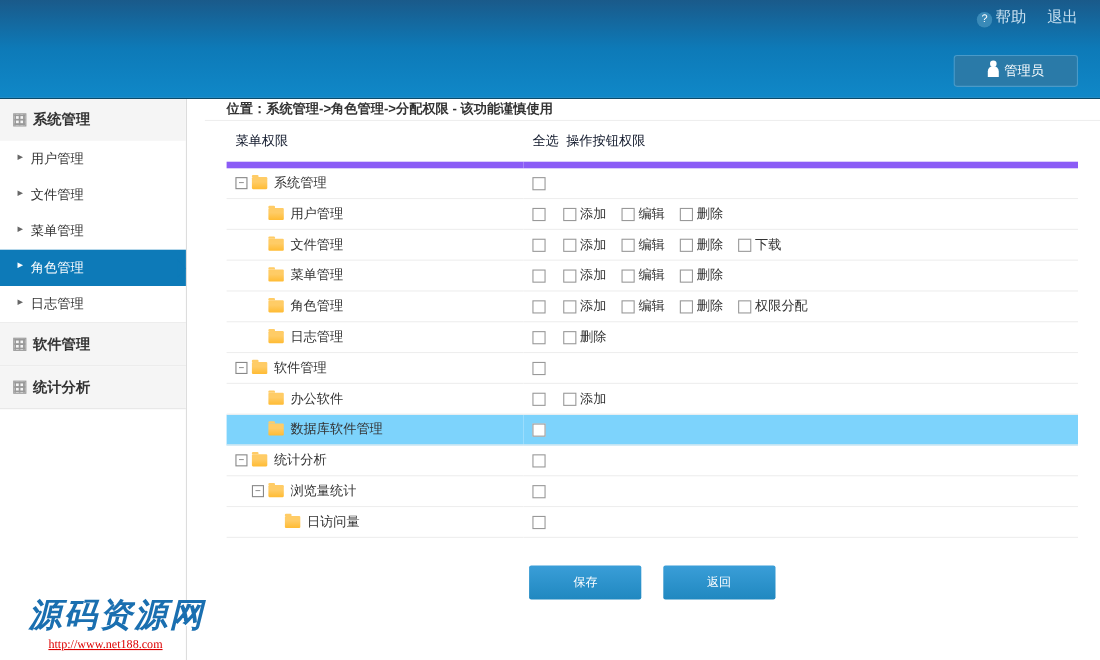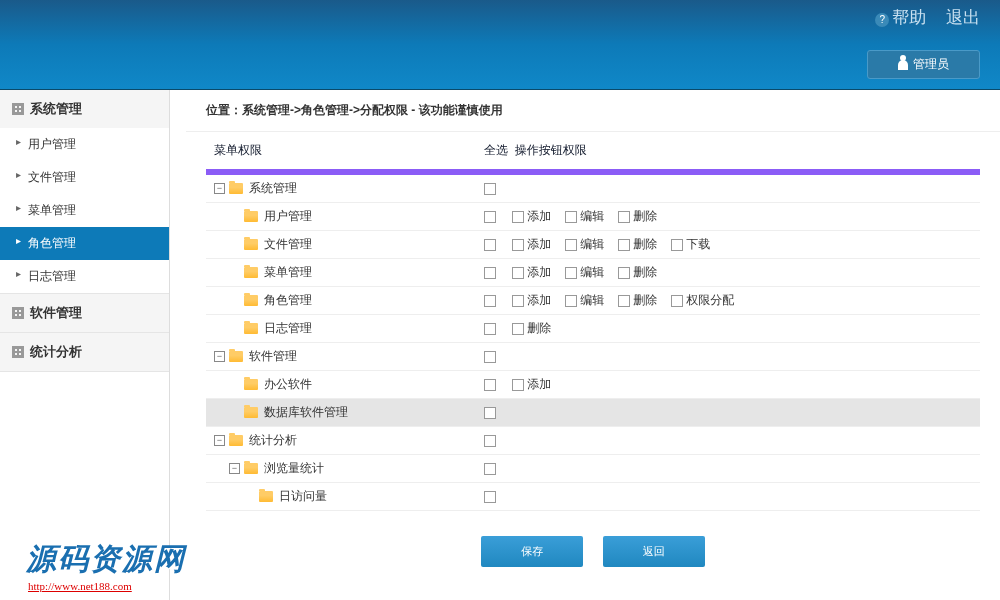--- a/index.html
+++ b/index.html
@@ -1,54 +1,54 @@
 <!DOCTYPE html>
 <html><head>
 <meta charset="utf-8">
 <style>
 * { margin: 0; padding: 0; box-sizing: border-box; }
 body { font-family: "Microsoft YaHei", Arial, sans-serif; font-size: 12px; color: #333; background: #fff; }
 .header { background: linear-gradient(to bottom, #1a5a8a, #0d7ab8 50%, #1088c8); height: 90px; position: relative; border-bottom: 1px solid #0a4a6a; }
-.header-top { text-align: right; padding: 6px 20px 0 0; color: #c8e0f0; font-size: 17px; }
+.header-top { text-align: right; padding: 6px 20px 0 0; color: #c8e0f0; font-size: 14px; }
 .header-top a { color: #c8e0f0; text-decoration: none; margin-left: 12px; cursor: pointer; }
 .header-top a:before { content: "?"; background: #3a8ab8; border-radius: 50%; width: 14px; height: 14px; display: inline-block; text-align: center; line-height: 14px; margin-right: 3px; font-size: 10px; color: #fff; }
 .header-top a.logout:before { content: ""; background: none; width: 0; }
 .header-title { color: #fff; font-size: 24px; font-weight: normal; padding: 5px 0 0 25px; letter-spacing: 1px; }
 .user-btn { position: absolute; right: 20px; bottom: 10px; background: #2a7aa8; border: 1px solid #4a9ac8; color: #fff; padding: 5px 30px; border-radius: 3px; cursor: pointer; font-size: 12px; }
 .user-icon { display: inline-block; width: 10px; height: 10px; background: #fff; border-radius: 50% 50% 0 0; position: relative; margin-right: 5px; vertical-align: middle; }
 .user-icon:after { content: ""; position: absolute; top: -5px; left: 2px; width: 6px; height: 6px; background: #fff; border-radius: 50%; }
 .container { display: flex; height: calc(600px - 90px); gap: 16px; }
 .sidebar { width: 170px; border-right: 1px solid #ddd; background: #fff; }
 .sidebar-group { border-bottom: 1px solid #e5e5e5; }
 .sidebar-header { padding: 10px 12px; font-weight: bold; background: #f5f5f5; cursor: pointer; display: flex; align-items: center; font-size: 13px; }
 .grid-icon { width: 12px; height: 12px; display: inline-block; margin-right: 6px; background: linear-gradient(#999 50%, transparent 50%) 0 0/4px 4px, linear-gradient(90deg, #999 50%, transparent 50%) 0 0/4px 4px; border: 1px solid #999; }
 .sidebar-sub { list-style: none; }
 .sidebar-sub li { padding: 8px 10px 8px 28px; cursor: pointer; position: relative; font-size: 12px; }
 .sidebar-sub li:before { content: "▸"; position: absolute; left: 16px; font-size: 10px; color: #666; }
 .sidebar-sub li.active { background: #0d7ab8; color: #fff; }
 .sidebar-sub li.active:before { color: #fff; }
 .sidebar-sub li.active:after { content: ""; position: absolute; right: -8px; top: 50%; margin-top: -8px; border: 8px solid transparent; border-left-color: #0d7ab8; }
 .main { flex: 1; padding: 0; overflow: auto; }
-.breadcrumb { padding: 12px 20px; font-weight: bold; font-size: 12px; border-bottom: 1px solid #eee; }
+.breadcrumb { padding: 1px 20px; font-weight: bold; font-size: 12px; border-bottom: 1px solid #eee; }
 .perm-table { width: calc(100% - 40px); margin: 0 20px; border-collapse: collapse; }
 .perm-table th { text-align: left; padding: 10px 8px; font-weight: normal; color: #0f172a; border-bottom: 6px solid #8b5cf6; font-size: 12px; }
 .perm-table td { padding: 5px 8px; border-bottom: 1px solid #eee; font-size: 12px; vertical-align: middle; }
-.perm-table tr.highlighted td { background: #e5e5e5; }
+.perm-table tr.highlighted td { background: #7dd3fc; }
 .tree-cell { display: flex; align-items: center; }
 .tree-toggle { width: 11px; height: 11px; border: 1px solid #888; display: inline-flex; align-items: center; justify-content: center; font-size: 9px; line-height: 1; margin-right: 4px; cursor: pointer; color: #666; background: #fff; }
 .tree-spacer { width: 15px; display: inline-block; }
 .folder-icon { width: 14px; height: 11px; background: linear-gradient(to bottom, #fc6 40%, #fb3); border-radius: 1px; display: inline-block; margin-right: 6px; position: relative; }
 .folder-icon:before { content: ""; position: absolute; top: -2px; left: 0; width: 6px; height: 2px; background: #fc6; border-radius: 1px 1px 0 0; }
 .cb { width: 12px; height: 12px; border: 1px solid #999; display: inline-block; vertical-align: middle; margin-right: 3px; cursor: pointer; background: #fff; }
 .action-cb { display: inline-block; margin-right: 14px; white-space: nowrap; }
 .btn-row { text-align: center; padding: 25px 0; }
 .btn { display: inline-block; background: linear-gradient(to bottom, #3a9ed8, #2088c0); color: #fff; border: none; padding: 8px 40px; margin: 0 8px; font-size: 11px; cursor: pointer; border-radius: 2px; }
 .watermark { position: fixed; left: 10px; bottom: 8px; font-family: "SimSun", serif; pointer-events: none; }
 .wm-main { font-size: 30px; color: #1a6fb0; font-weight: bold; font-style: italic; text-shadow: 1px 1px 0 #fff; letter-spacing: 2px; margin-left: 16px; }
-.wm-url { font-size: 11px; color: #d00; text-decoration: underline; margin-left: 18px; }
+.wm-url { font-size: 11px; color: #d00; text-decoration: underline; margin-left: 34px; }
 </style>
 </head>
 <body>
 
 <div class="header">
   <div class="header-top">
     <a>帮助</a>
     <a class="logout">退出</a>
   </div>
   <button class="user-btn">

